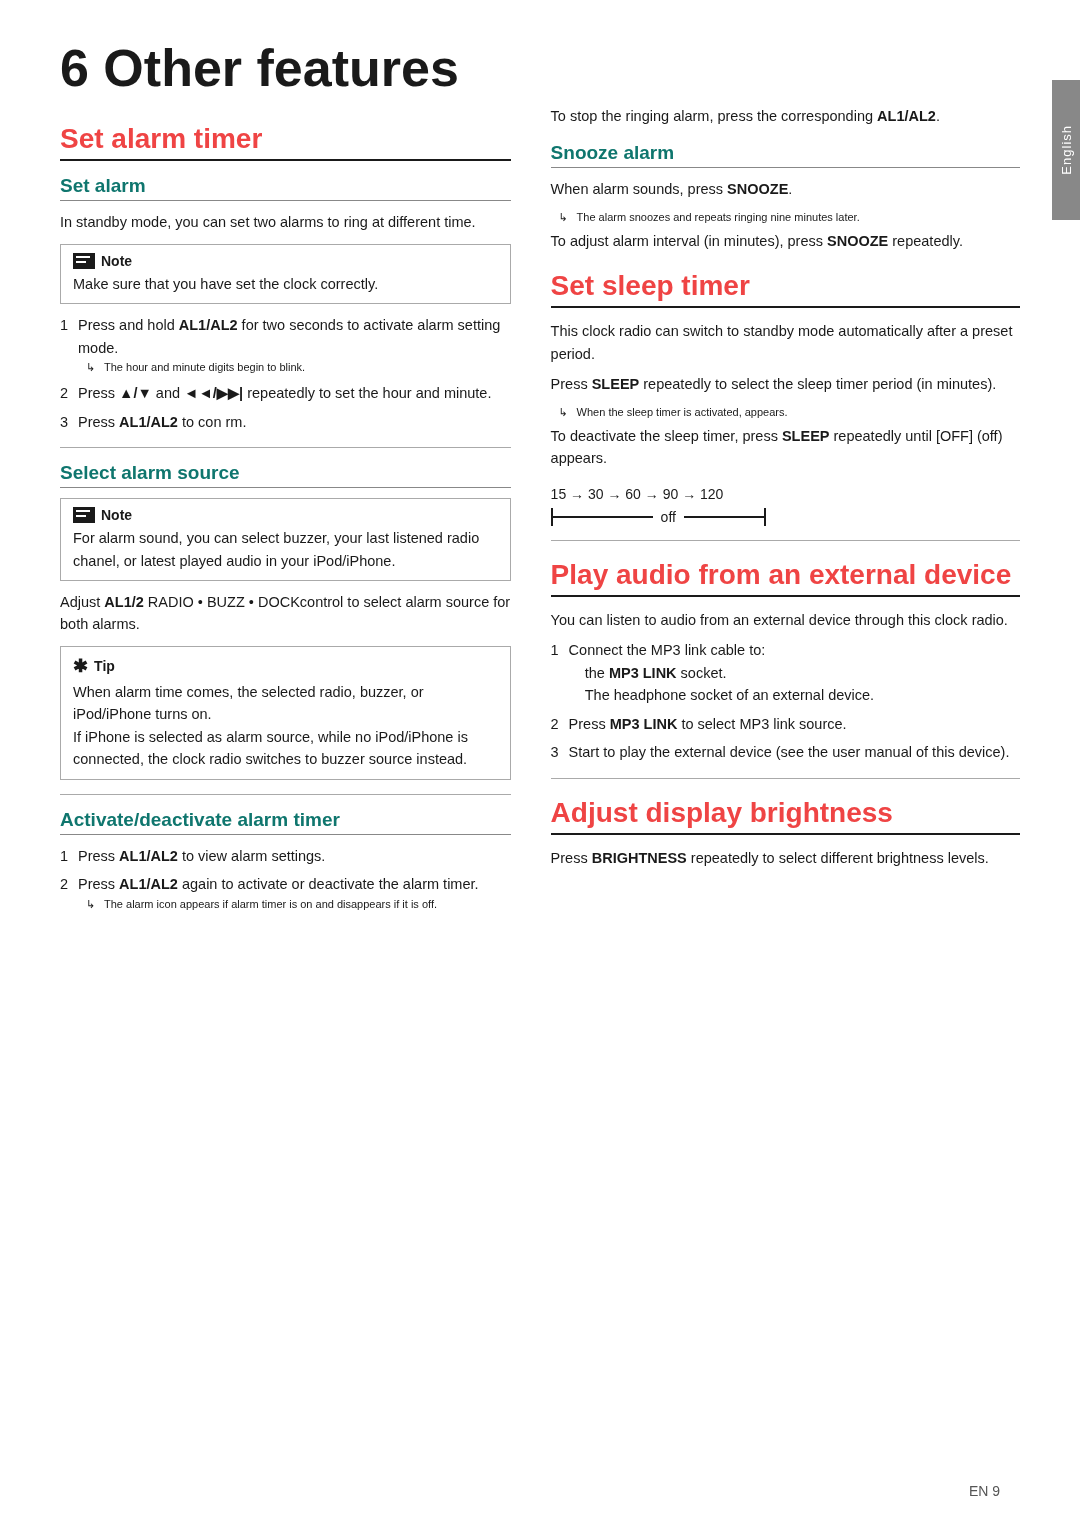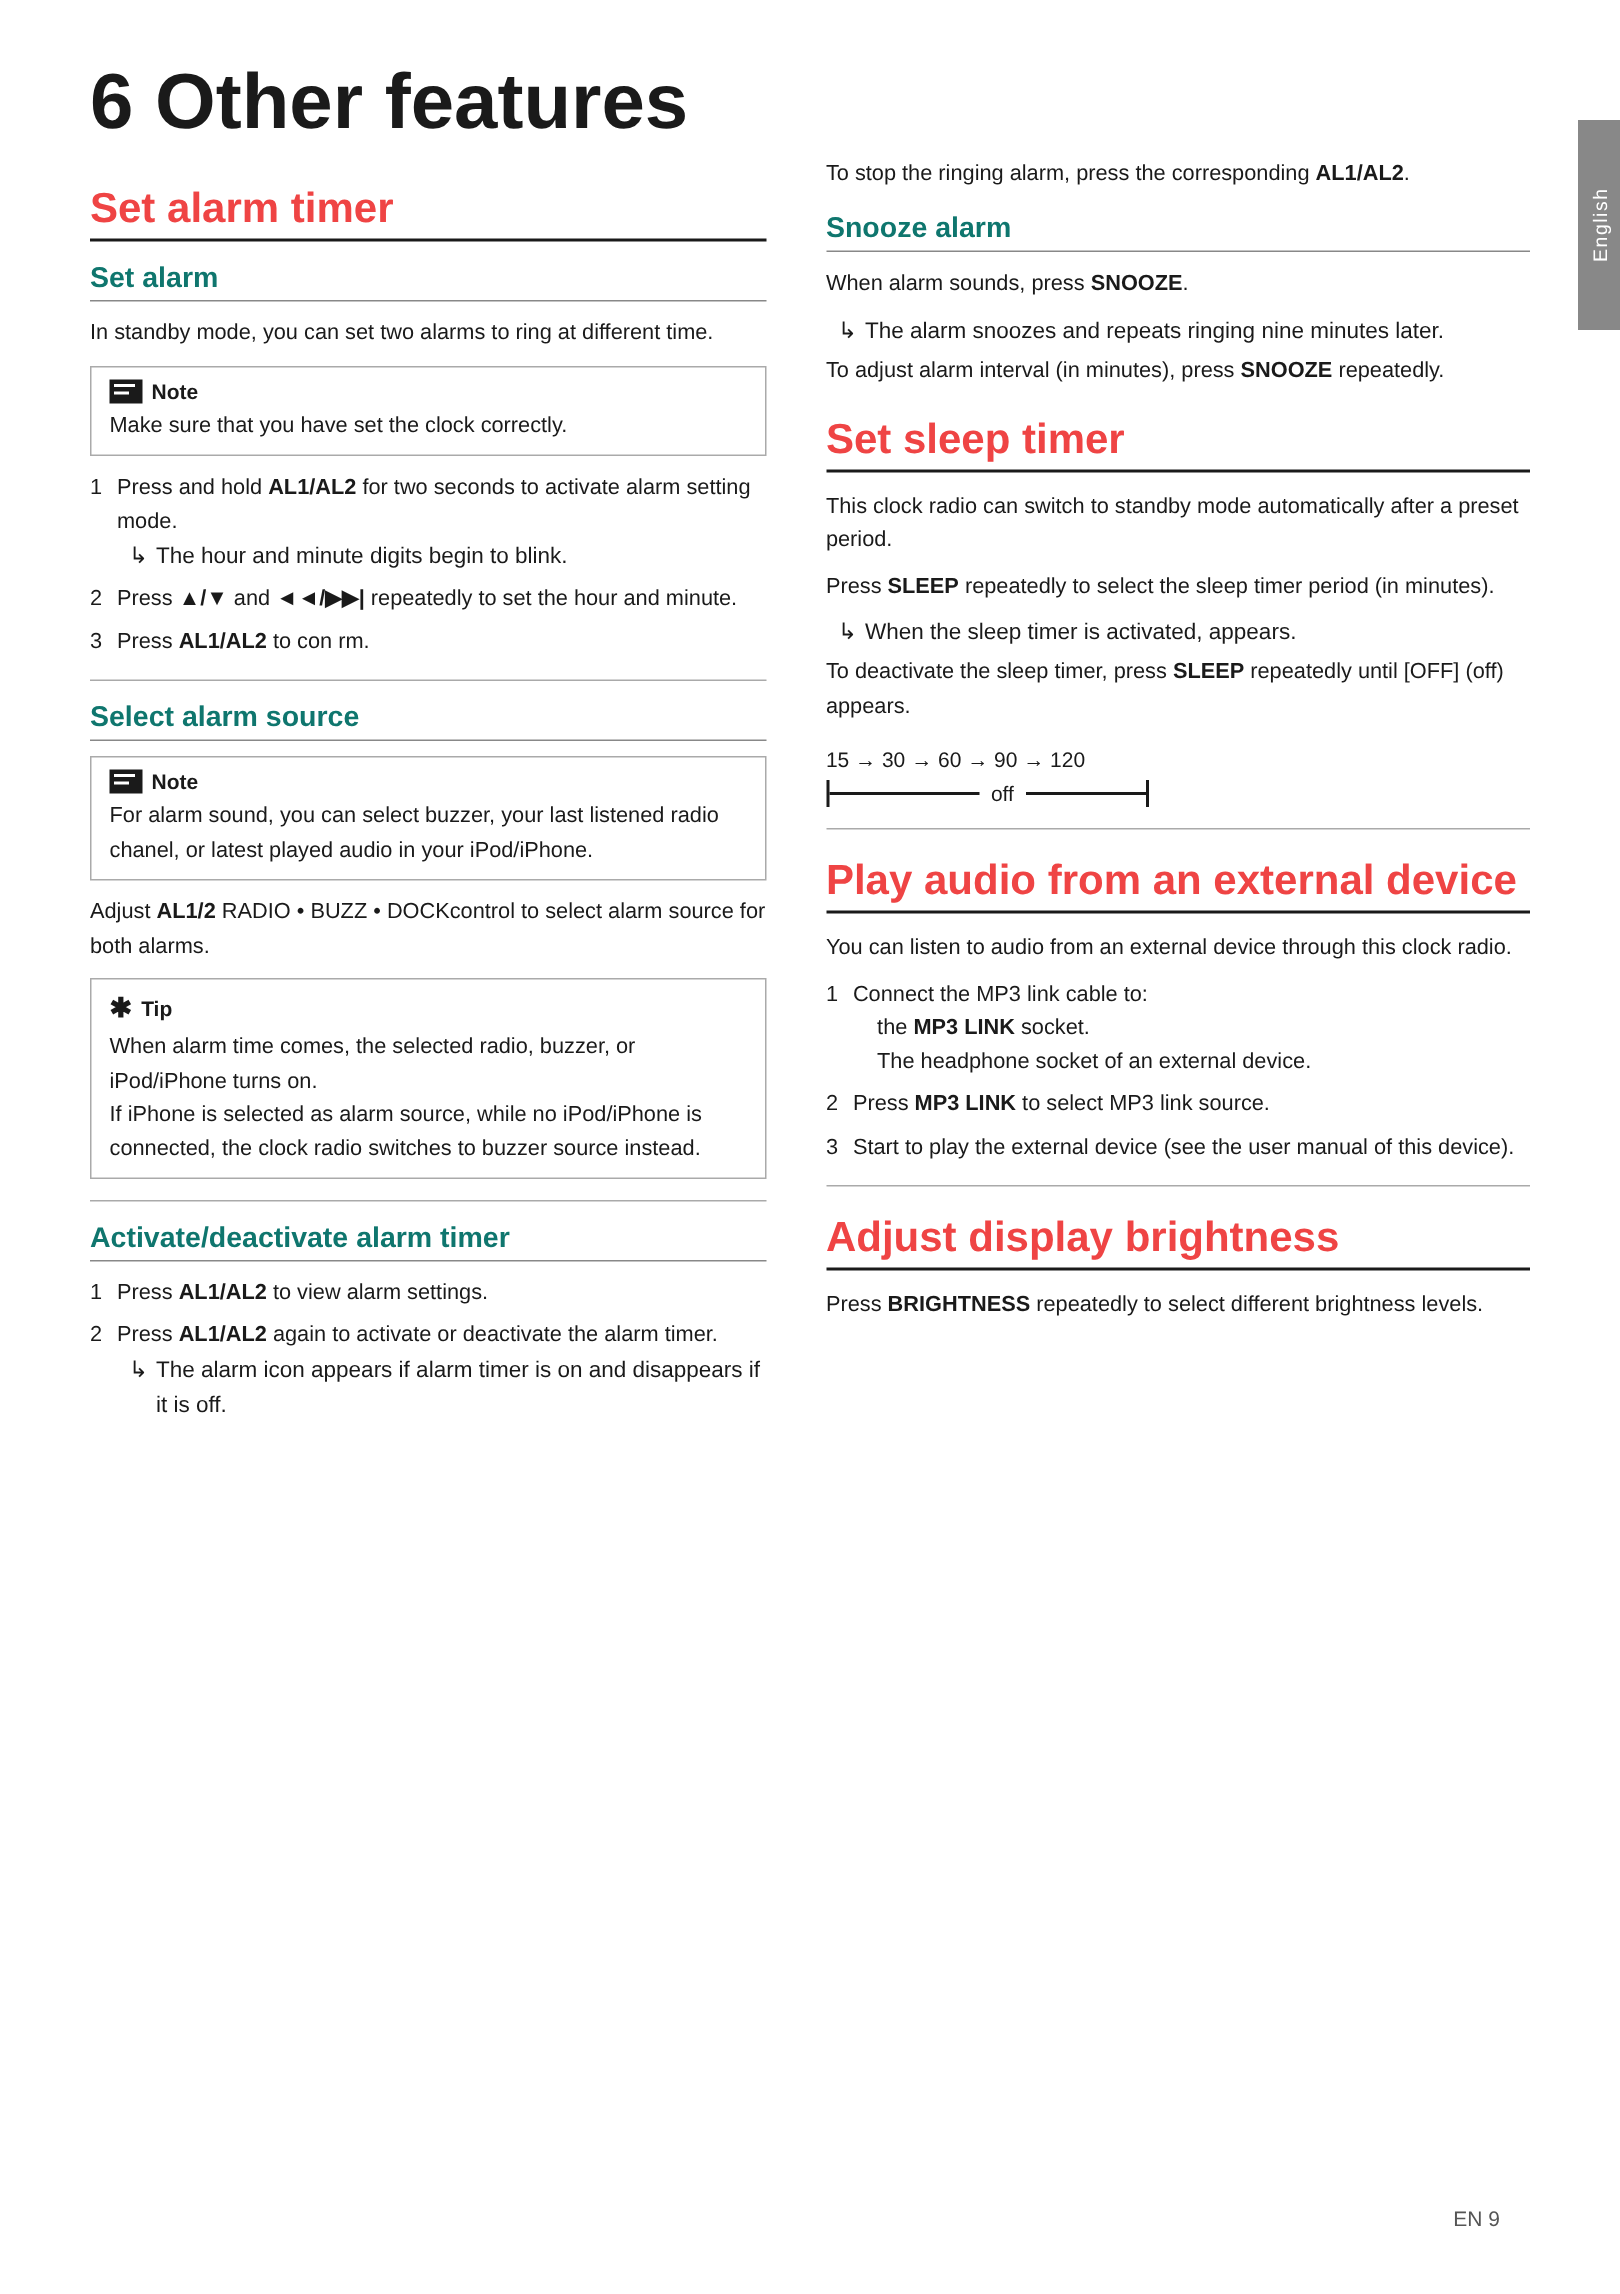--- a/index.html
+++ b/index.html
@@ -154,21 +154,21 @@
 
     .numbered-list li .num {
       position: absolute;
       left: 0;
       font-weight: normal;
     }
 
     .arrow-item {
       padding-left: 26px;
       position: relative;
-      font-size: 15px;
+      font-size: 11px;
       line-height: 1.55;
       margin-bottom: 4px;
     }
 
     .arrow-item::before {
       content: '↳';
       position: absolute;
       left: 8px;
       top: 0;
     }
@@ -187,21 +187,21 @@
     .sleep-arrows {
       display: flex;
       align-items: center;
       gap: 4px;
       font-size: 14px;
       margin-bottom: 6px;
     }
 
     .footer-text {
       position: absolute;
-      bottom: 42px;
+      bottom: 30px;
       right: 80px;
       font-size: 14px;
       color: #555;
     }
 
     .bold-inline {
       font-weight: bold;
     }
 
     .top-right-text {

